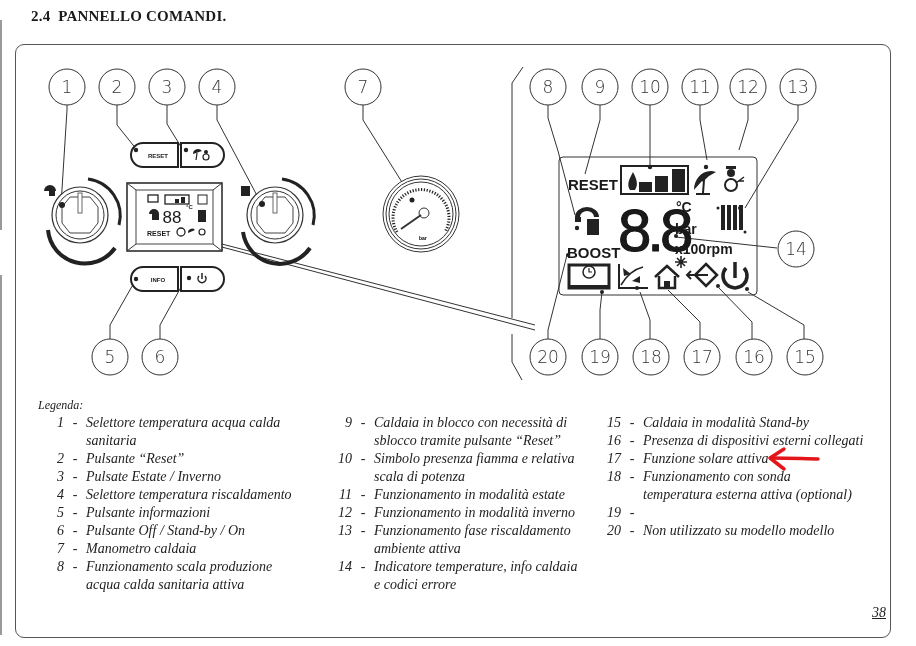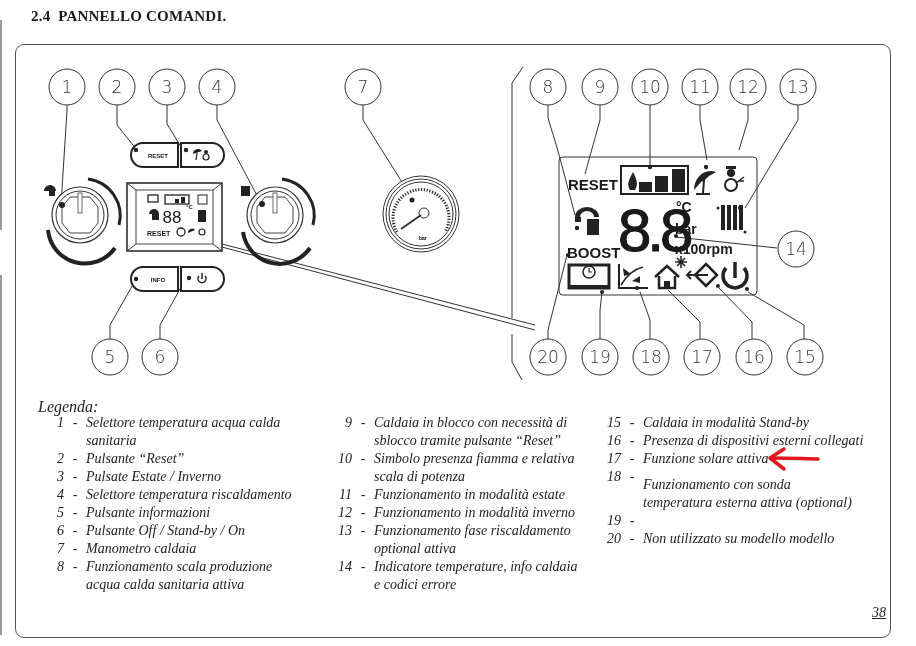--- a/index.html
+++ b/index.html
@@ -3,21 +3,21 @@
 <meta charset="utf-8">
 <style>
   html,body{margin:0;padding:0;background:#fff;}
   body{width:916px;height:646px;position:relative;overflow:hidden;font-family:"Liberation Serif","DejaVu Serif",serif;color:#222;}
   .edge-line{position:absolute;left:0;width:2px;background:#9a9a9a;}
   .title{position:absolute;left:31px;top:8px;font-weight:bold;font-size:15px;letter-spacing:0.2px;color:#1a1a1a;}
   .frame{position:absolute;left:15px;top:44px;width:876px;height:594px;border:1.3px solid #555;border-radius:9px;box-sizing:border-box;}
   svg.diagram{position:absolute;left:0;top:0;}
   .callout-text{font-family:"DejaVu Sans",sans-serif;font-size:17px;fill:#333;font-weight:200;}
   .lcd-text{font-family:"Liberation Sans",sans-serif;font-weight:bold;fill:#1a1a1a;}
-  .legend-title{position:absolute;left:38px;top:398px;font-style:italic;font-size:16px;}
+  .legend-title{position:absolute;left:38px;top:398px;font-style:italic;font-size:12px;}
   .legend-col{position:absolute;font-style:italic;font-size:14px;line-height:18px;}
   .legend-item{display:flex;}
   .legend-num{width:36px;text-align:right;flex:none;}
   .legend-dash{width:22px;text-align:center;flex:none;}
   .legend-text{flex:1;}
   .page-num{position:absolute;right:30px;top:605px;font-style:italic;font-size:14px;text-decoration:underline;}
   sup{font-size:9px;}
 </style>
 </head>
 <body>
@@ -392,21 +392,21 @@
       <span class="legend-text">Funzionamento in modalità estate</span>
     </div>
   <div class="legend-item">
       <span class="legend-num">12</span>
       <span class="legend-dash">-</span>
       <span class="legend-text">Funzionamento in modalità inverno</span>
     </div>
   <div class="legend-item">
       <span class="legend-num">13</span>
       <span class="legend-dash">-</span>
-      <span class="legend-text">Funzionamento fase riscaldamento optional attiva</span>
+      <span class="legend-text">Funzionamento fase riscaldamento ambiente attiva</span>
     </div>
   <div class="legend-item">
       <span class="legend-num">14</span>
       <span class="legend-dash">-</span>
       <span class="legend-text">Indicatore temperature, info caldaia e codici errore</span>
     </div>
 </div>
 
 <div class="legend-col" style="left:585px;top:414px;width:300px;">
   <div class="legend-item">
@@ -420,21 +420,21 @@
       <span class="legend-text">Presenza di dispositivi esterni collegati</span>
     </div>
   <div class="legend-item">
       <span class="legend-num">17</span>
       <span class="legend-dash">-</span>
       <span class="legend-text">Funzione solare attiva</span>
     </div>
   <div class="legend-item">
       <span class="legend-num">18</span>
       <span class="legend-dash">-</span>
-      <span class="legend-text" style="max-width:210px;margin-top:8px;">Funzionamento con sonda temperatura esterna attiva (optional)</span>
+      <span class="legend-text" style="max-width:210px;">Funzionamento con sonda temperatura esterna attiva (optional)</span>
     </div>
   <div class="legend-item">
       <span class="legend-num">19</span>
       <span class="legend-dash">-</span>
     </div>
   <div class="legend-item">
       <span class="legend-num">20</span>
       <span class="legend-dash">-</span>
       <span class="legend-text">Non utilizzato su modello modello</span>
     </div>

